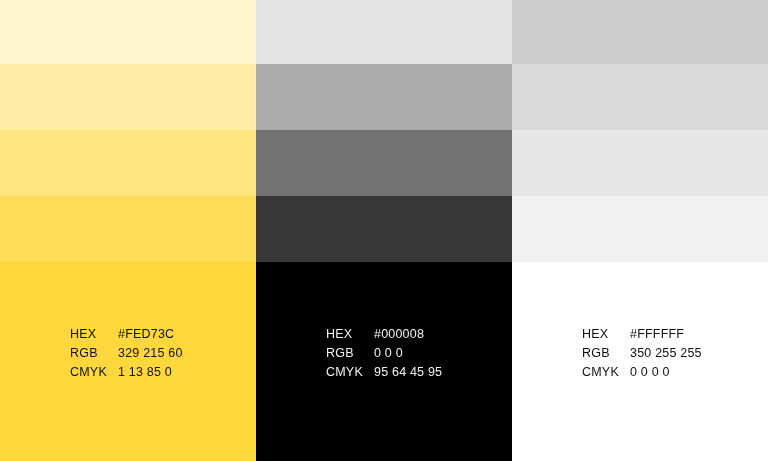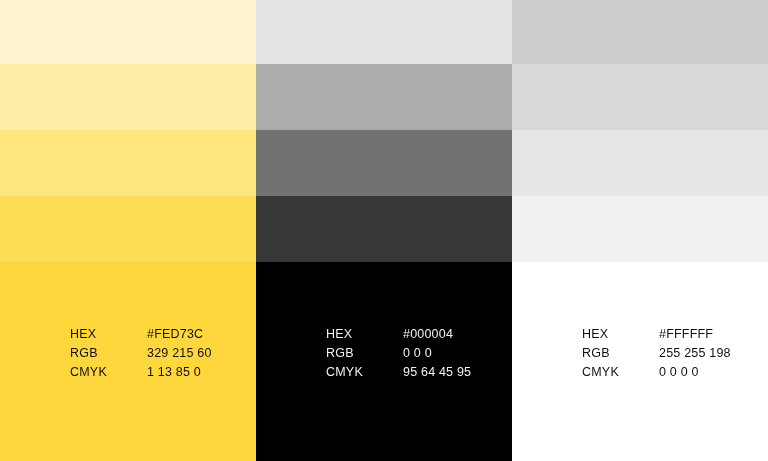--- a/index.html
+++ b/index.html
@@ -58,21 +58,20 @@
     white-space: nowrap;
   }
   .spec-label {
     width: 48px;
     font-size: 12.5px;
     letter-spacing: 0.2px;
   }
   .spec-value {
     font-size: 12.5px;
     letter-spacing: 0.2px;
-    margin-left: 29px;
   }
   .dark-text .spec-label,
   .dark-text .spec-value {
     color: #111111;
   }
   .light-text .spec-label,
   .light-text .spec-value {
     color: #f2f2f2;
   }
 </style>
@@ -110,21 +109,21 @@
     <div class="tint-strip">
       <div class="tint-band b1" style="background: rgb(228, 228, 228);"></div>
       <div class="tint-band b2" style="background: rgb(172, 172, 172);"></div>
       <div class="tint-band b3" style="background: rgb(114, 114, 114);"></div>
       <div class="tint-band b4" style="background: rgb(56, 56, 56);"></div>
     </div>
     <div class="main-swatch light-text" style="background: rgb(0, 0, 0);">
       <div class="spec-table" style="color: rgb(242, 242, 242);">
         <div class="spec-row">
           <span class="spec-label">HEX</span>
-          <span class="spec-value">#000004</span>
+          <span class="spec-value">#000008</span>
         </div>
         <div class="spec-row">
           <span class="spec-label">RGB</span>
           <span class="spec-value">0  0  0</span>
         </div>
         <div class="spec-row">
           <span class="spec-label">CMYK</span>
           <span class="spec-value">95 64 45 95</span>
         </div>
       </div>
@@ -139,21 +138,21 @@
       <div class="tint-band b4" style="background: rgb(241, 241, 241);"></div>
     </div>
     <div class="main-swatch dark-text" style="background: rgb(255, 255, 255);">
       <div class="spec-table" style="color: rgb(17, 17, 17);">
         <div class="spec-row">
           <span class="spec-label">HEX</span>
           <span class="spec-value">#FFFFFF</span>
         </div>
         <div class="spec-row">
           <span class="spec-label">RGB</span>
-          <span class="spec-value">255  255  198</span>
+          <span class="spec-value">350  255  255</span>
         </div>
         <div class="spec-row">
           <span class="spec-label">CMYK</span>
           <span class="spec-value">0  0  0  0</span>
         </div>
       </div>
     </div>
   </div>
 
 </div>

